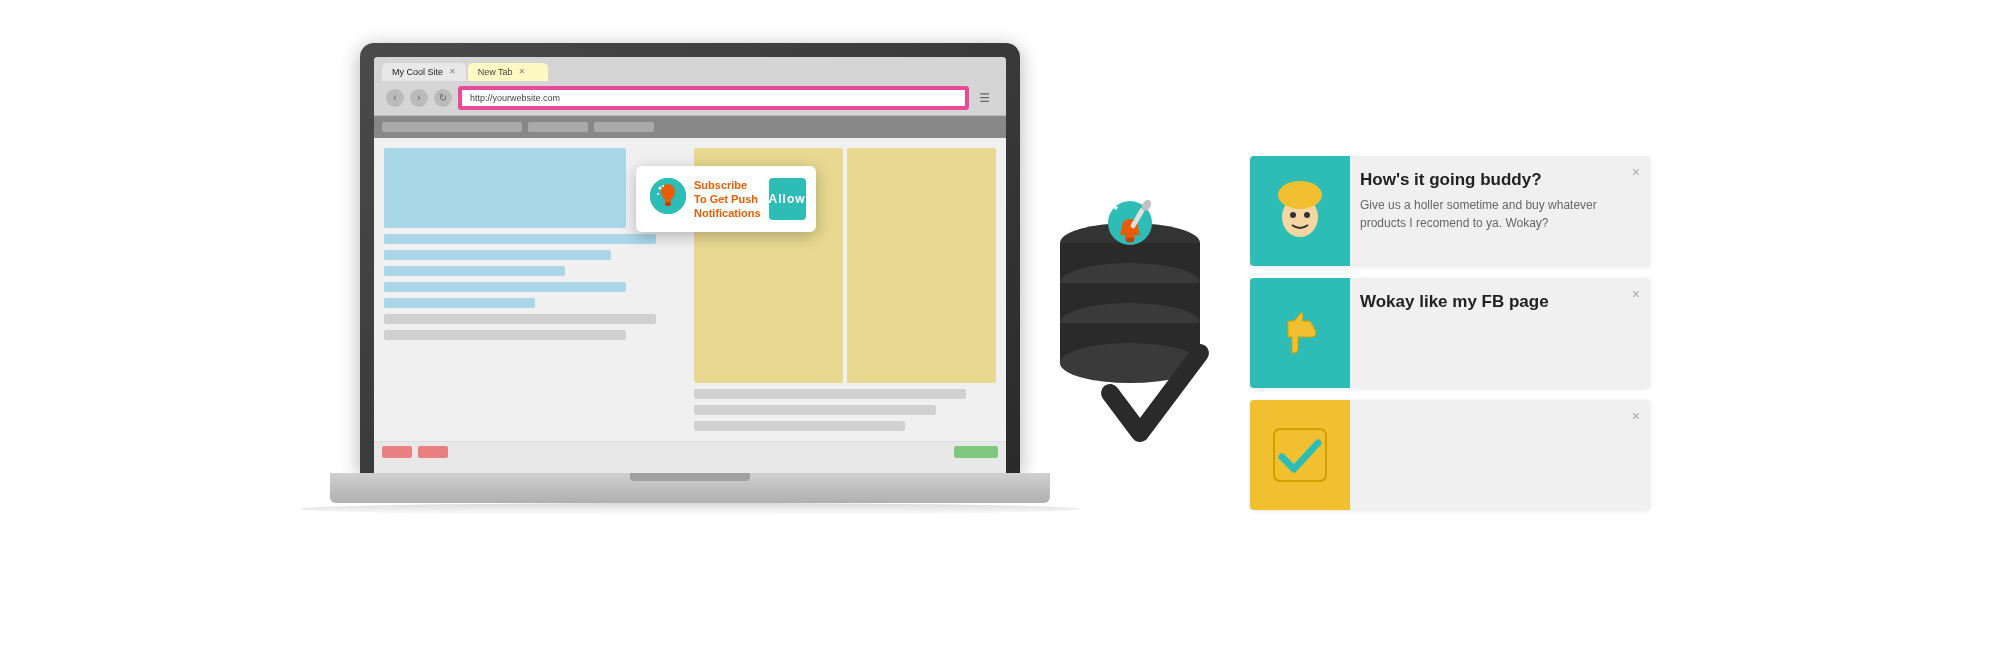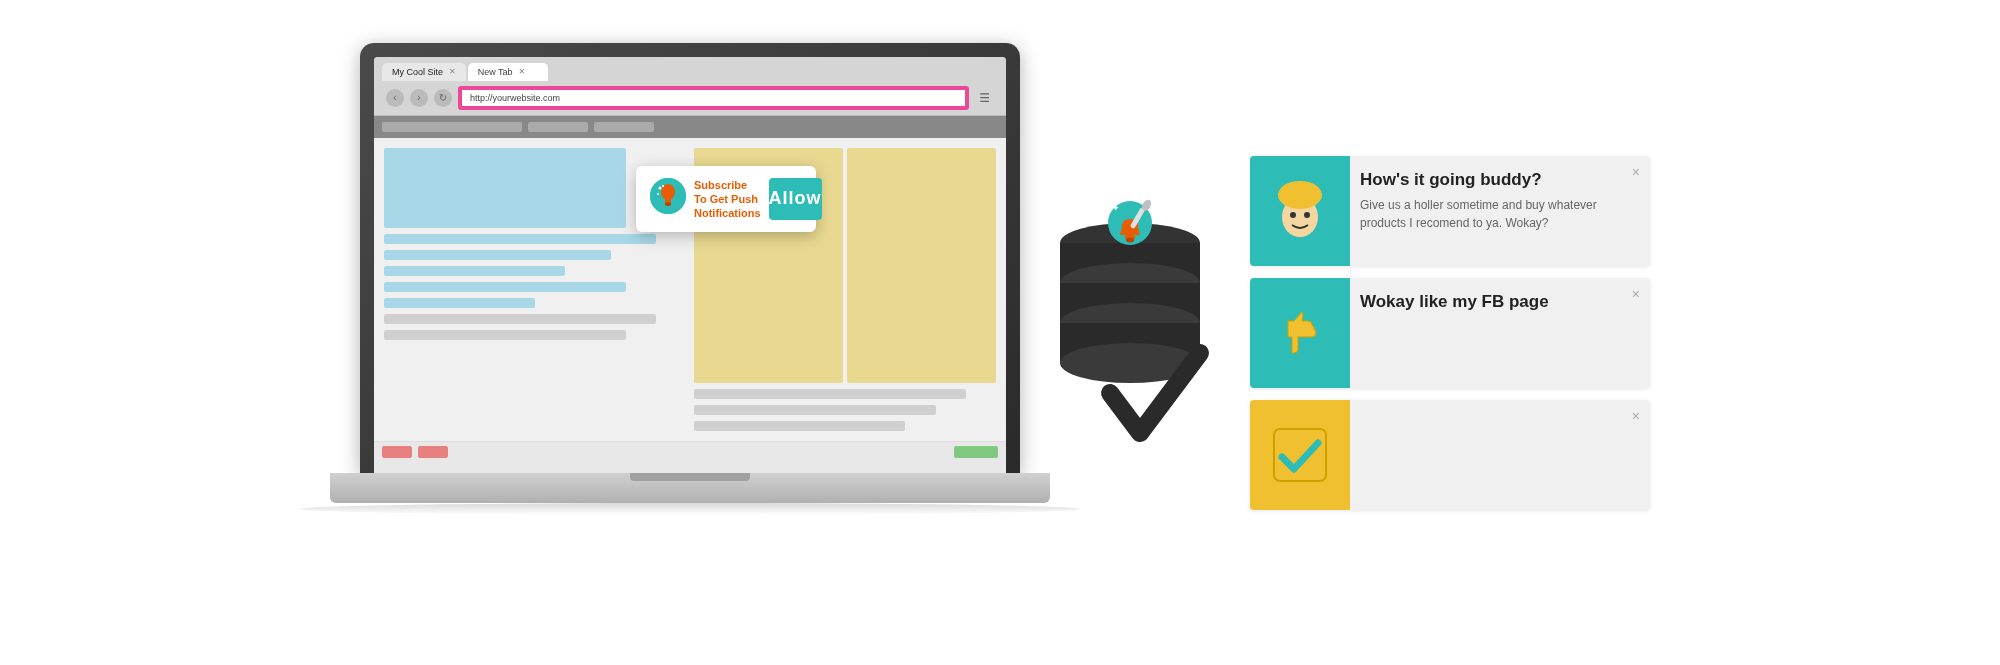--- a/index.html
+++ b/index.html
@@ -62,21 +62,21 @@
     }
 
     .browser-tabs {
       display: flex;
       align-items: flex-end;
       gap: 2px;
       margin-bottom: 0;
     }
 
     .browser-tab {
-      background: #ffffff;
+      background: #fef9c3;
       border-radius: 5px 5px 0 0;
       padding: 4px 10px;
       font-size: 9px;
       color: #444;
       display: flex;
       align-items: center;
       gap: 6px;
       min-width: 80px;
     }
 
@@ -265,21 +265,21 @@
       color: #e85d04;
       line-height: 1.3;
     }
 
     .popup-allow-btn {
       background: #2dbdb6;
       color: white;
       border: none;
       border-radius: 4px;
       padding: 8px 0;
-      font-size: 18px;
+      font-size: 12px;
       font-weight: bold;
       width: 100%;
       cursor: pointer;
       letter-spacing: 1px;
     }
 
     
     .laptop-base {
       width: 720px;
       height: 30px;

